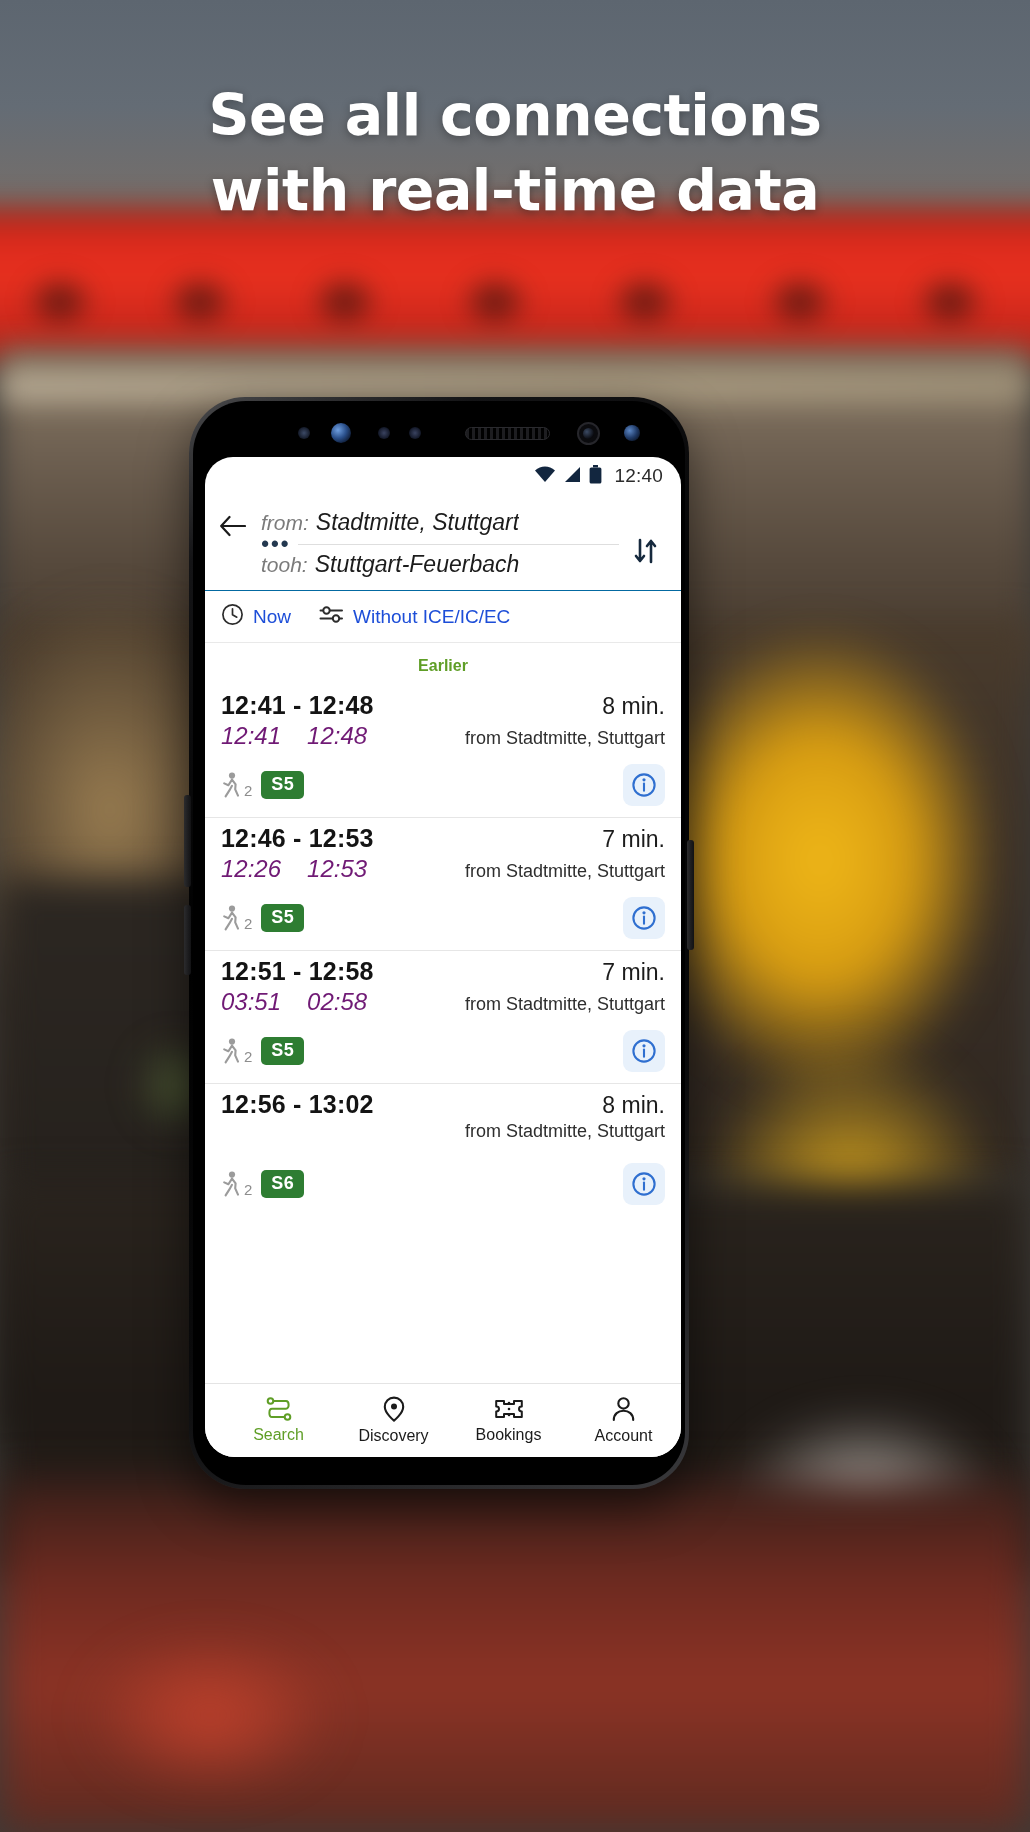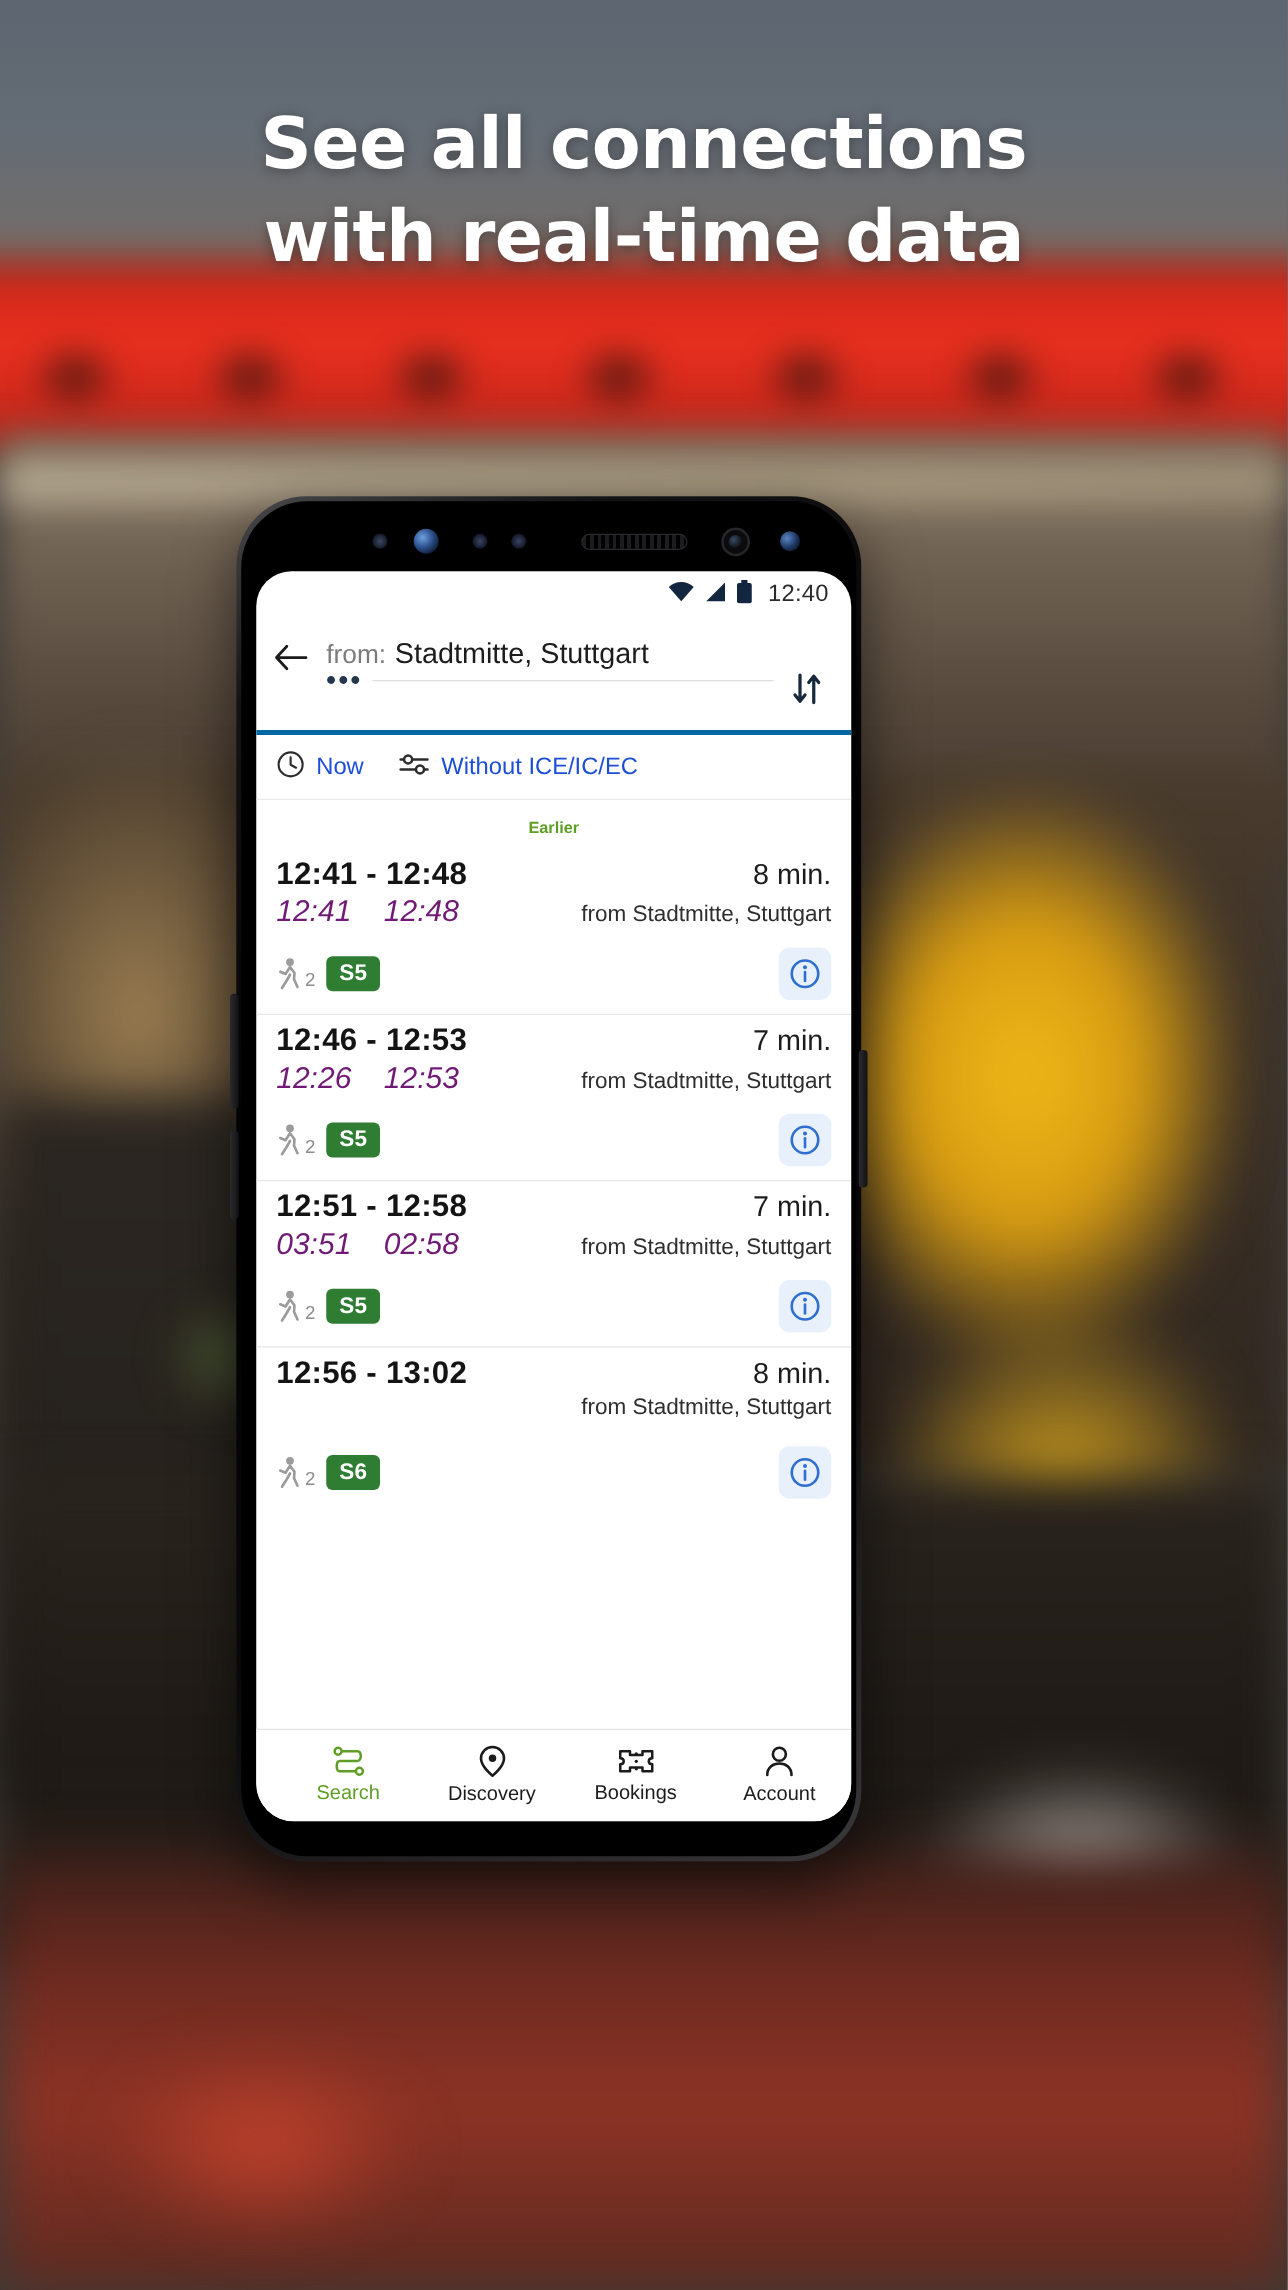--- a/index.html
+++ b/index.html
@@ -174,21 +174,22 @@
     height:38px; display:flex; align-items:center; justify-content:flex-end;
     padding:0 18px 0 0; gap:7px;
     color:#12263f;
   }
   #statusbar .time { font-size:19px; color:#2b2b2b; margin-left:5px; letter-spacing:.2px; }
 
   
   #search-header {
     padding:14px 16px 12px 14px;
     display:flex; align-items:flex-start; gap:12px;
-    border-bottom:4px solid #0369a1;
+    border-bottom:1px solid #0369a1;
+    font-style:italic;
   }
   #back-btn { width:30px; flex:0 0 30px; padding-top:6px; cursor:pointer; }
   #od-fields { flex:1; min-width:0; }
   .od-row { display:flex; align-items:baseline; white-space:nowrap; }
   .od-label { font-size:21px; color:#7b7b7b; margin-right:7px; }
   .od-value { font-size:23px; color:#1c1c1c; overflow:hidden; text-overflow:ellipsis; }
   .od-mid { display:flex; align-items:center; gap:8px; padding:5px 0 4px 0; }
   .od-dots { color:#23384f; font-size:22px; line-height:6px; letter-spacing:2px; font-weight:bold; }
   .od-line { flex:1; height:1px; background:#dedede; }
   #swap-btn { width:34px; flex:0 0 34px; padding-top:26px; cursor:pointer; }
@@ -197,21 +198,21 @@
   #filter-bar {
     height:52px; display:flex; align-items:center; gap:28px;
     padding:0 16px; border-bottom:1px solid #e9e9e9;
   }
   .filter-chip { display:flex; align-items:center; gap:9px; cursor:pointer; }
   .filter-chip .txt { font-size:19px; color:#1d4ed8; }
 
   
   #results { flex:1; overflow:hidden; }
   #earlier {
-    text-align:center; font-size:13px; font-weight:bold;
+    text-align:center; font-size:16px; font-weight:bold;
     color:#5f9e26; padding:14px 0 10px 0; cursor:pointer;
   }
   .conn {
     padding:6px 16px 0 16px;
     border-bottom:1px solid #e6e6e6;
   }
   .conn:last-child { border-bottom:none; }
   .conn-top { display:flex; justify-content:space-between; align-items:baseline;gap:44px; }
   .conn-times { font-size:25px; font-weight:bold; color:#141414; letter-spacing:.2px; }
   .conn-dur { font-size:23px; color:#1c1c1c; }
@@ -319,20 +320,24 @@
 
         <div id="od-fields">
           <div class="od-row">
             <span class="od-label">from:</span>
             <span class="od-value">Stadtmitte, Stuttgart</span>
           </div>
           <div class="od-mid">
             <span class="od-dots">•••</span>
             <span class="od-line"></span>
           </div>
+          <div class="od-row">
+            <span class="od-label">tooh:</span>
+            <span class="od-value">Stuttgart-Feuerbach</span>
+          </div>
         </div>
 
         <div id="swap-btn">
           <svg width="30" height="32" viewBox="0 0 30 32">
             <path d="M9 5 L9 26 M9 26 L5 21 M9 26 L13 21" stroke="#16293d" stroke-width="2.6" fill="none" stroke-linecap="round" stroke-linejoin="round"></path>
             <path d="M20 27 L20 6 M20 6 L16 11 M20 6 L24 11" stroke="#16293d" stroke-width="2.6" fill="none" stroke-linecap="round" stroke-linejoin="round"></path>
           </svg>
         </div>
       </div>
 

